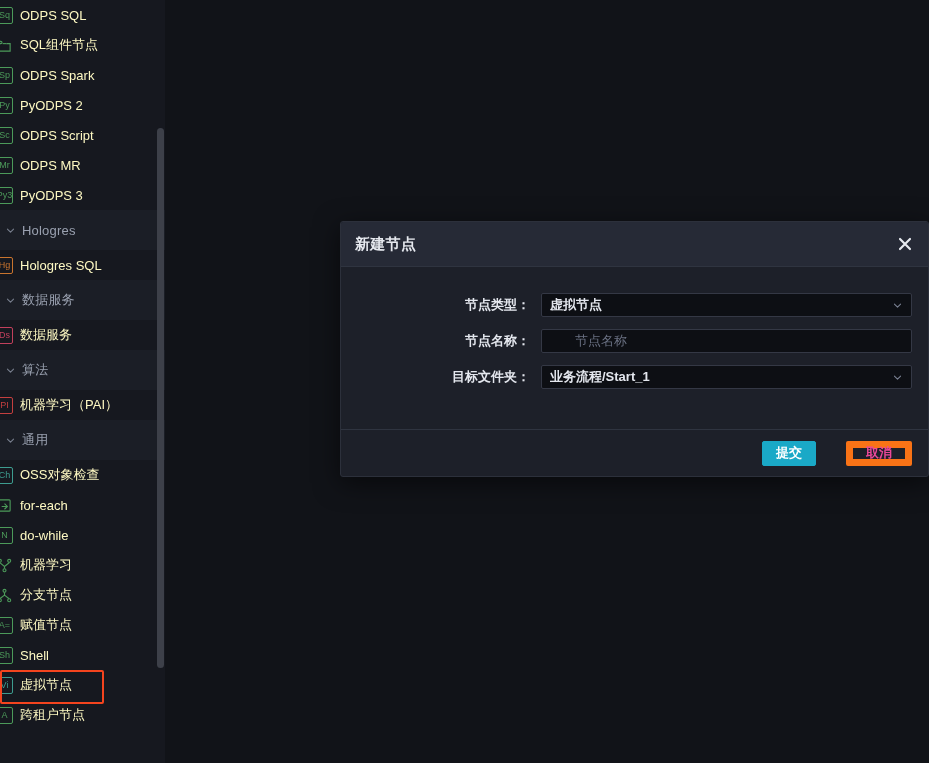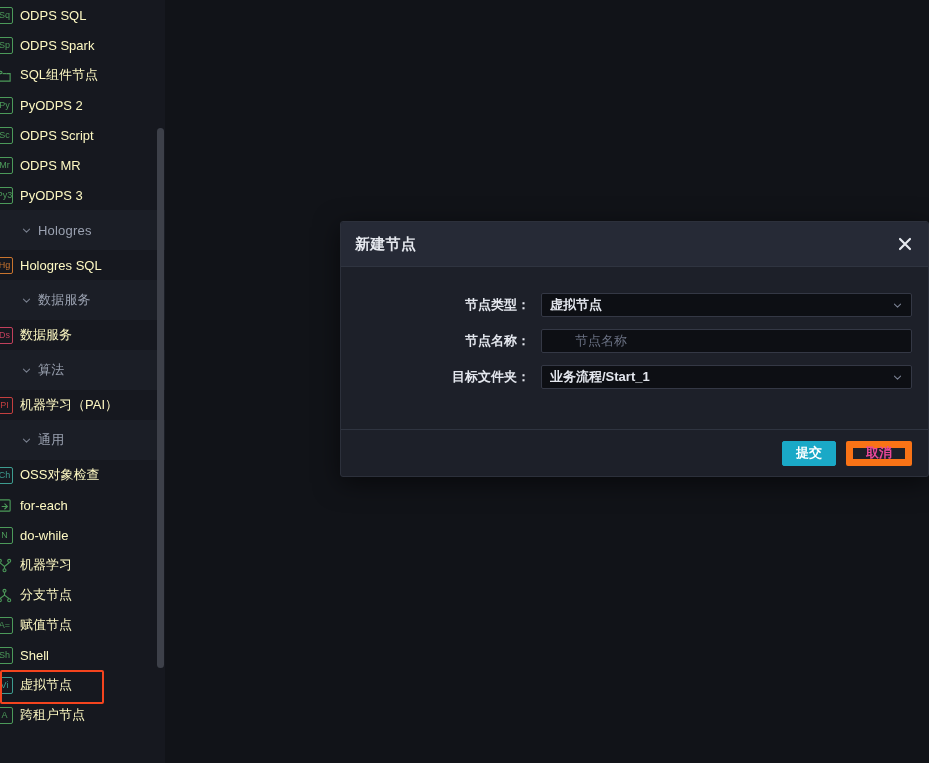--- a/index.html
+++ b/index.html
@@ -26,21 +26,21 @@
     width: 165px; height: 763px;
     background: #16181f;
     overflow: hidden;
   }
   .pal-list { position: relative; }
 
   .pal-group {
     display: flex;
     align-items: center;
     height: 40px;
-    padding-left: 18px;
+    padding-left: 2px;
     background: #1b1e26;
   }
   .pal-group .chev {
     width: 16px; height: 16px;
     margin-right: 4px;
     flex: 0 0 auto;
     display: flex; align-items: center; justify-content: center;
     color: #7a8190;
   }
   .pal-group .chev svg { display: block; }
@@ -250,20 +250,21 @@
     min-width: 50px;
     padding: 0 13px;
     font-size: 13px;
     border-radius: 2px;
     display: flex;
     align-items: center;
     justify-content: center;
     cursor: pointer;
     white-space: nowrap;
     font-weight: bold;
+    margin-left: 20px;
   }
   .btn-primary {
     background: #1aa9c7;
     color: #ffffff;
     border: 1px solid #1aa9c7;
   }
   .btn-ghost {
     background: transparent;
     color: #ec4899;
     border: 7px solid #f97316;
@@ -274,31 +275,31 @@
 
 <div id="app">
 
   <div id="palette">
     <div class="pal-list" id="pal-list">
         <div class="pal-item">
           <span class="ico box" style="color: rgb(76, 154, 90);">Sq</span>
           <span class="pal-item-label">ODPS SQL</span>
         </div>
         <div class="pal-item">
-          <span class="ico box" style="color: rgb(76, 154, 90);">Sp</span>
-          <span class="pal-item-label">ODPS Spark</span>
-        </div>
-        <div class="pal-item">
           <span class="ico plain" style="color: rgb(76, 154, 90);">
             <svg width="15" height="15" viewBox="0 0 16 16" aria-hidden="true">
               <path d="M2 6 h2 a1.3 1.3 0 0 1 0-2.6 a1.3 1.3 0 0 1 0 2.6 M2 6 v8 h12 V6 h-4" stroke="#4c9a5a" stroke-width="1.2" fill="none"></path>
               <path d="M6 6 h4" stroke="#4c9a5a" stroke-width="1.2" fill="none"></path>
             </svg>
           </span>
           <span class="pal-item-label">SQL组件节点</span>
+        </div>
+        <div class="pal-item">
+          <span class="ico box" style="color: rgb(76, 154, 90);">Sp</span>
+          <span class="pal-item-label">ODPS Spark</span>
         </div>
         <div class="pal-item">
           <span class="ico box" style="color: rgb(76, 154, 90);">Py</span>
           <span class="pal-item-label">PyODPS 2</span>
         </div>
         <div class="pal-item">
           <span class="ico box" style="color: rgb(76, 154, 90);">Sc</span>
           <span class="pal-item-label">ODPS Script</span>
         </div>
         <div class="pal-item">

